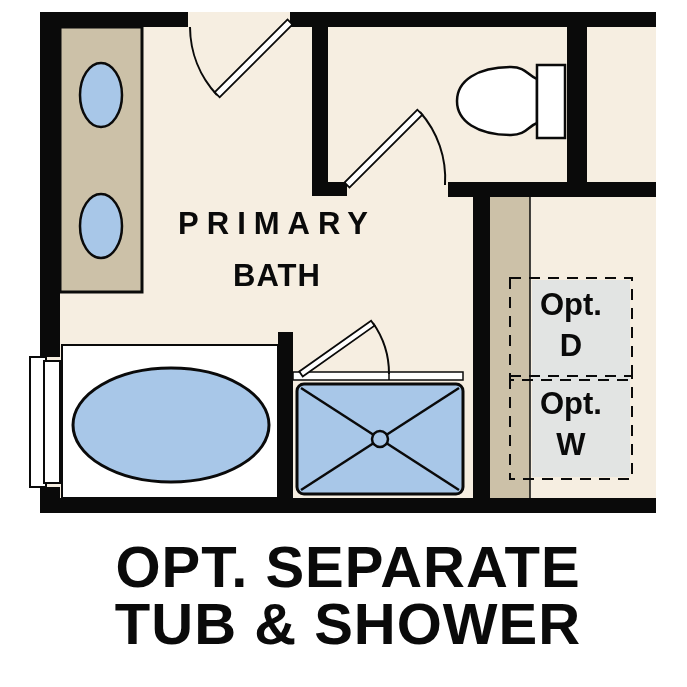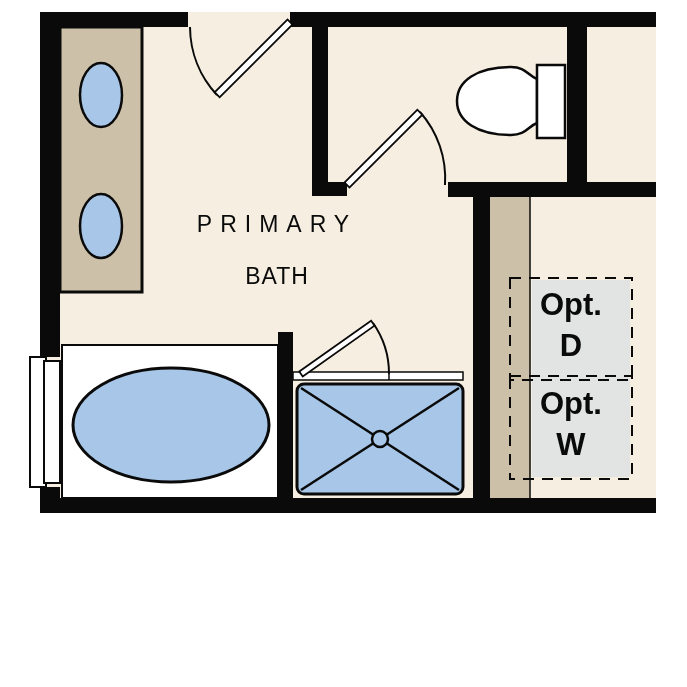--- a/index.html
+++ b/index.html
@@ -17,21 +17,21 @@
   .blue{fill:var(--fixture-blue,#a8c7e8);}
   .gray{fill:var(--appliance-gray,#e2e4e3);}
   .white{fill:#ffffff;}
   .ln{stroke:var(--line,#0a0a0a);}
   .nofill{fill:none;}
   
   .label{position:absolute;text-align:center;}
   .label span{display:block;}
   .room-label{
     left:127px;top:198px;width:300px;
-    font-size:23px;line-height:52px;font-weight:normal;
+    font-size:31px;line-height:52px;font-weight:bold;
   }
   .room-label .l1{letter-spacing:8px;}
   .room-label .l2{letter-spacing:1px;}
   .opt-label{width:122px;font-size:31px;line-height:41px;font-weight:bold;}
   .opt-d{left:510px;top:284px;}
   .opt-w{left:510px;top:383px;}
   .caption{
     left:20px;top:538px;width:656px;
     font-size:58px;line-height:57px;font-weight:bold;letter-spacing:1px;
   }
@@ -119,14 +119,18 @@
   <div class="label opt-label opt-d">
     <span>Opt.</span>
     <span>D</span>
   </div>
 
   <div class="label opt-label opt-w">
     <span>Opt.</span>
     <span>W</span>
   </div>
 
+  <div class="label caption">
+    <span>OPT. SEPARATE</span>
+    <span>TUB &amp; SHOWER</span>
+  </div>
 
 </div>
 
 </body></html>

